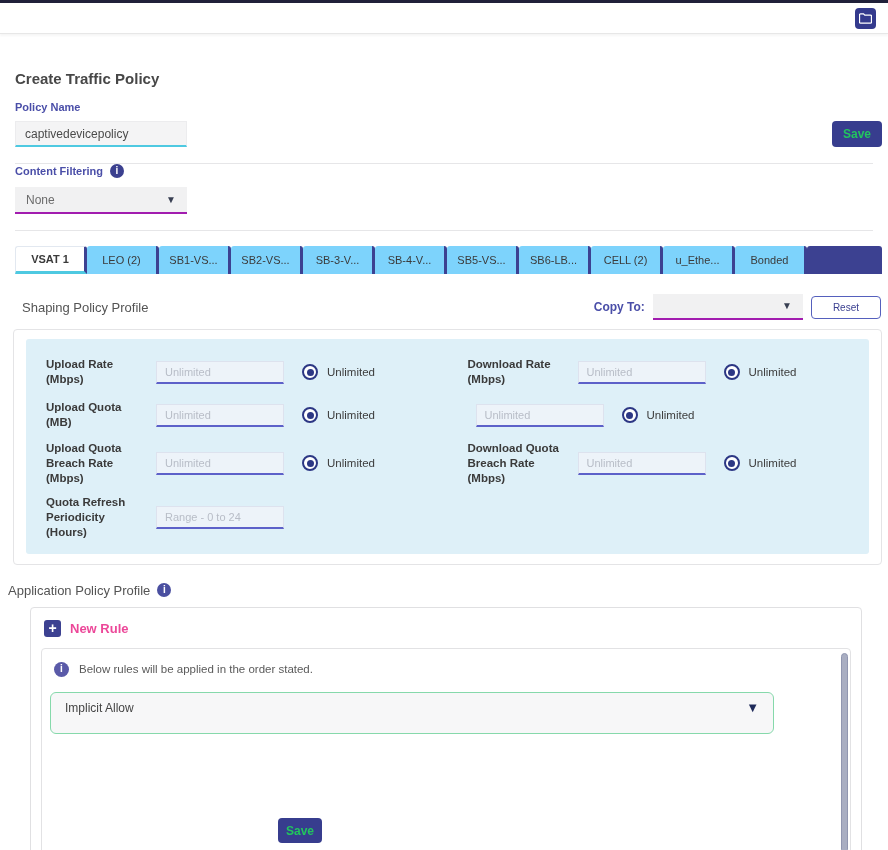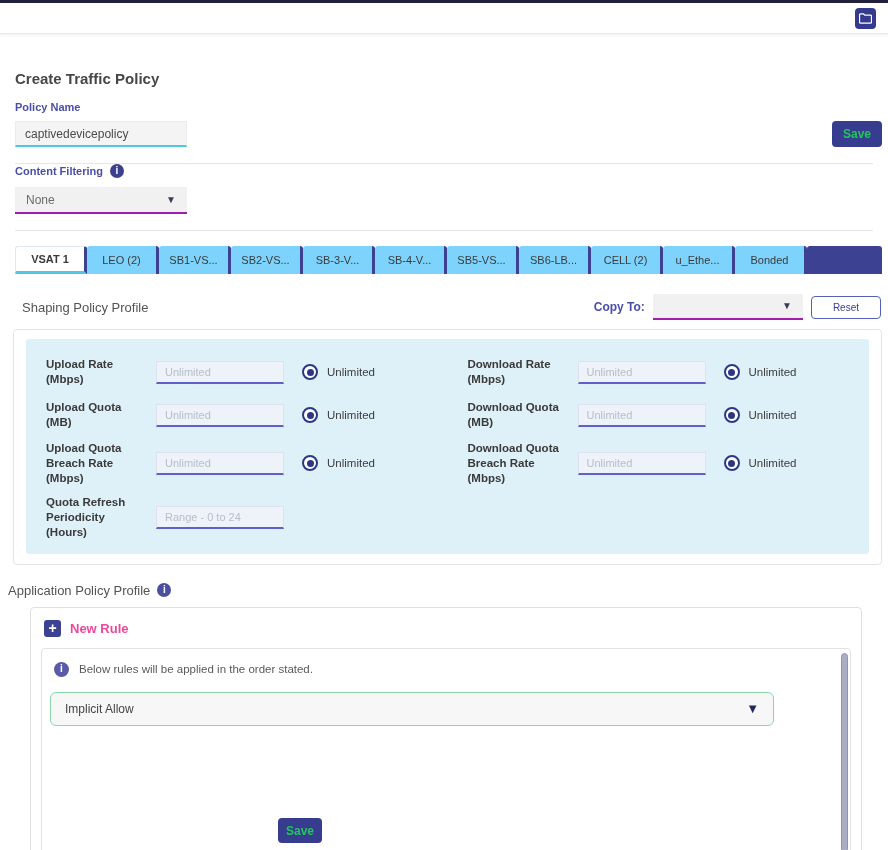--- a/index.html
+++ b/index.html
@@ -91,22 +91,22 @@
              cursor:pointer; width:110px; }
   .plus-icon { width:17px; height:17px; background:#3c4191; border-radius:3px; color:#fff;
                font-size:14px; font-weight:bold; display:inline-flex; align-items:center;
                justify-content:center; line-height:1; }
   .newrule-label { font-size:13px; font-weight:bold; color:#ec4899; }
   .rules-panel { border:1px solid #e2e2e4; border-radius:4px; height:210px;
                  padding:13px 14px 0 8px; position:relative; }
   .rules-info { display:flex; align-items:center; gap:10px; padding-left:4px; }
   .rules-info .info-icon { background:#5a5aa8; width:15px; height:15px; }
   .rules-info-text { font-size:11.5px; color:#5a5a5a; }
-  .rule-select { margin-top:15px; width:724px; height:34px; border:1.5px solid #86d9ab;
-                 border-radius:6px; background:#f7f7f8; display:flex; align-items:center;
+  .rule-select { margin-top:15px; width:724px; height:42px; border:1.5px solid #86d9ab;
+                 border-radius:6px; background:#f7f7f8; display:flex; align-items:flex-start;
                  justify-content:space-between; padding:8px 14px; cursor:pointer; }
   .rule-select .val { font-size:12px; color:#454545; }
   .rule-select .caret { font-size:13px; color:#1f2a5a; }
   .scroll-thumb { position:absolute; right:2px; top:4px; width:7px; height:200px;
                   background:#a9aec2; border:1px solid #9096b0; border-radius:4px;
                   cursor:grab; }
 
   .save-bottom { position:absolute; left:278px; top:818px; width:44px; height:25px;
                  padding:0; }
 </style>
@@ -199,21 +199,20 @@
     <div class="field">
       <span class="flabel">Upload Quota (MB)</span>
       <input class="finput" type="text" placeholder="Unlimited" style="">
       <span class="radio">
           <span class="dot"></span>
         </span>
       <span class="rlabel">Unlimited</span>
     </div>
 
     <div class="field">
-      <span class="flabel">Download Quota (MB)</span>
       <input class="finput" type="text" placeholder="Unlimited" style="">
       <span class="radio">
           <span class="dot"></span>
         </span>
       <span class="rlabel">Unlimited</span>
     </div>
 
     <div class="field">
       <span class="flabel">Upload Quota Breach Rate (Mbps)</span>
       <input class="finput" type="text" placeholder="Unlimited" style="">

